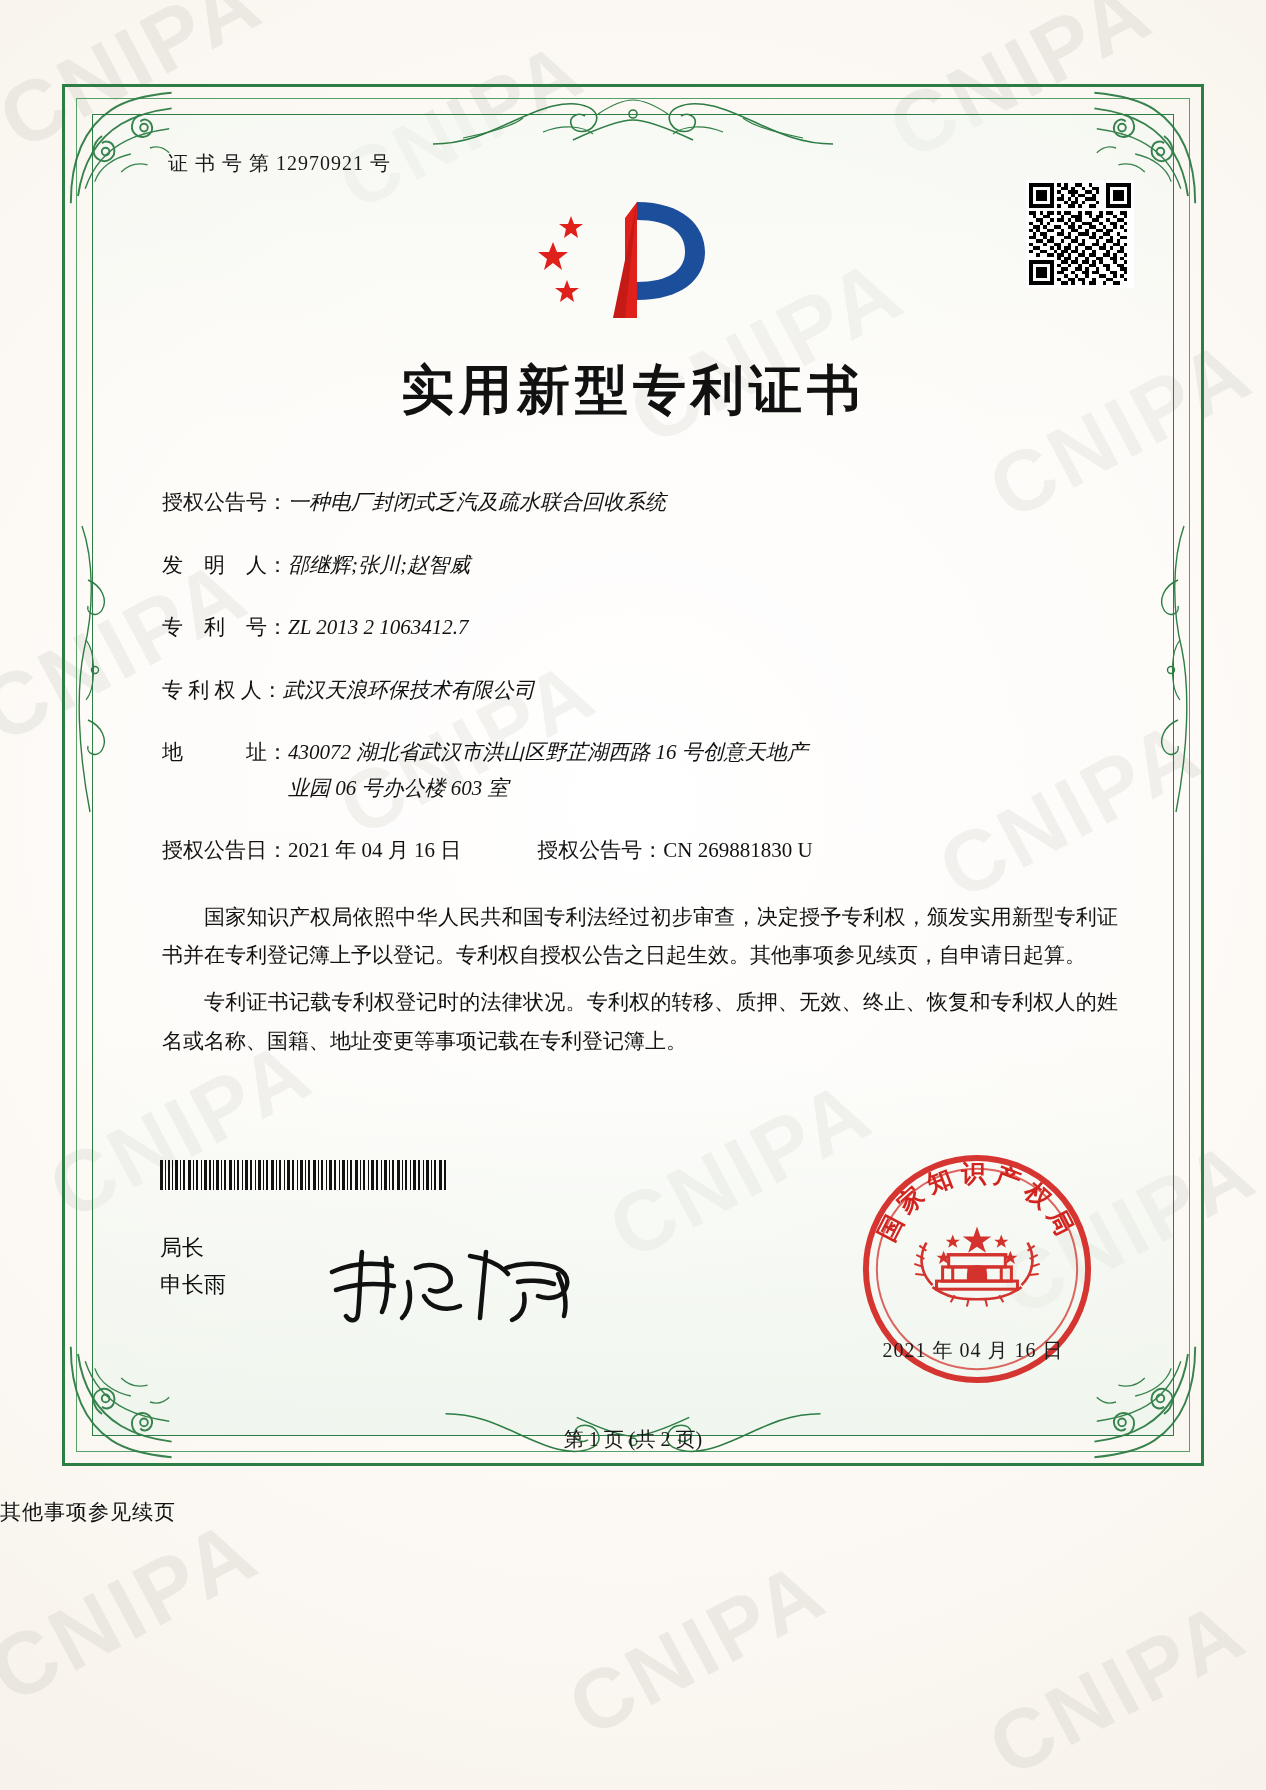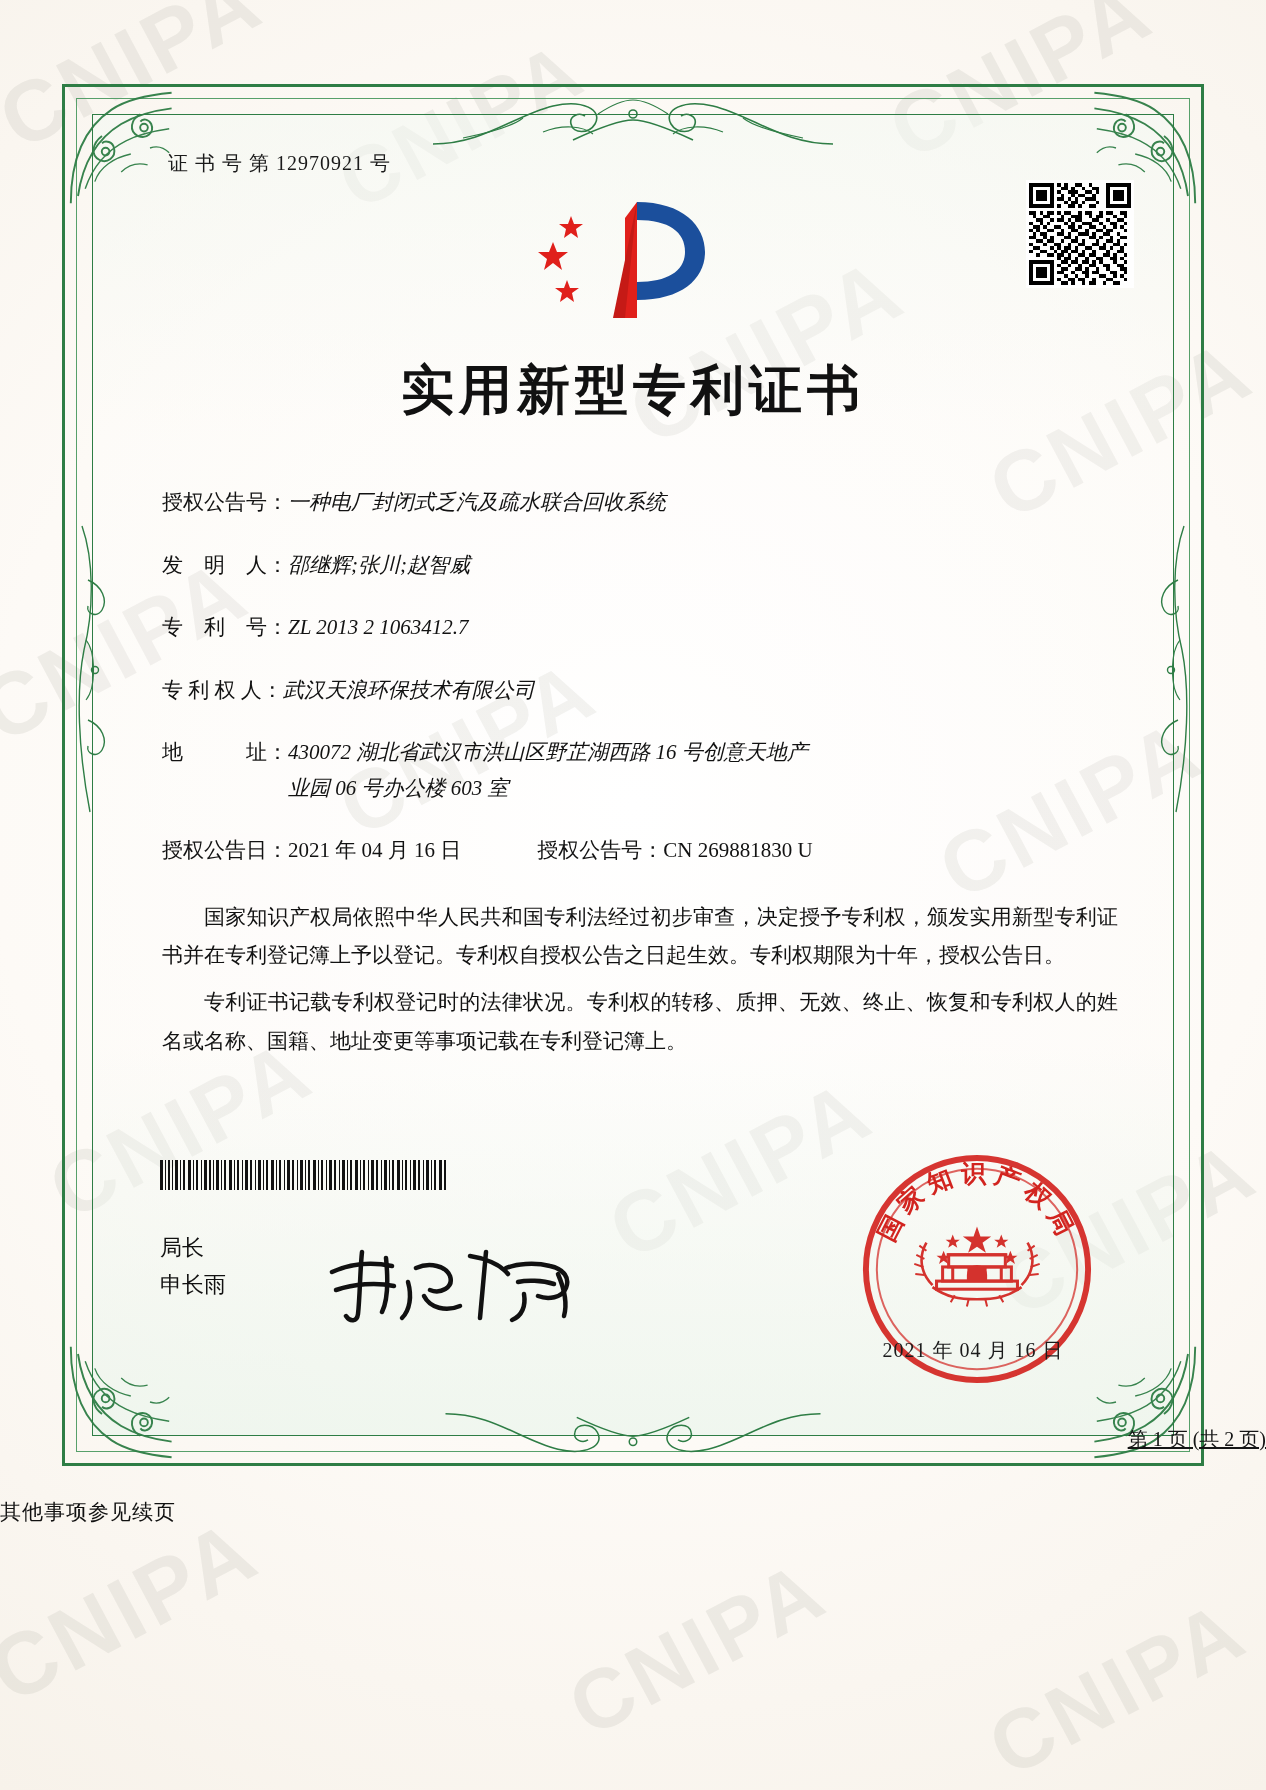--- a/index.html
+++ b/index.html
@@ -251,24 +251,23 @@
     font-size: 20px;
     color: #1b1b1b;
     letter-spacing: 1px;
   }
 
   .page-no {
     position: absolute;
     left: 0;
     right: 0;
     top: 1426px;
-    text-align: right;
+    text-align: center;
     font-size: 20px;
     color: #151515;
-    text-decoration: underline;
   }
 
   .footnote {
     position: absolute;
     left: 0;
     right: 16px;
     top: 1498px;
     font-size: 21px;
     color: #111;
     letter-spacing: 1px;
@@ -672,21 +671,21 @@
           <span>2021 年 04 月 16 日</span>
         </span>
         <span class="seg right">
           <span class="lbl">授权公告号：</span>
           <span>CN 269881830 U</span>
         </span>
       </div>
 
     </div>
 
-    <div class="para">国家知识产权局依照中华人民共和国专利法经过初步审查，决定授予专利权，颁发实用新型专利证书并在专利登记簿上予以登记。专利权自授权公告之日起生效。专利权期限为十年，授权公告日。</div>
+    <div class="para">国家知识产权局依照中华人民共和国专利法经过初步审查，决定授予专利权，颁发实用新型专利证书并在专利登记簿上予以登记。专利权自授权公告之日起生效。其他事项参见续页，自申请日起算。</div>
     <div class="para">专利证书记载专利权登记时的法律状况。专利权的转移、质押、无效、终止、恢复和专利权人的姓名或名称、国籍、地址变更等事项记载在专利登记簿上。</div>
 
   </div>
 
   <div class="barcode">
     <svg viewBox="0 0 290 30" shape-rendering="crispEdges">
       <g fill="#111">
         <rect x="0" y="0" width="3" height="30"></rect>
           <rect x="5" y="0" width="1" height="30"></rect>
         <rect x="8" y="0" width="2" height="30"></rect>

